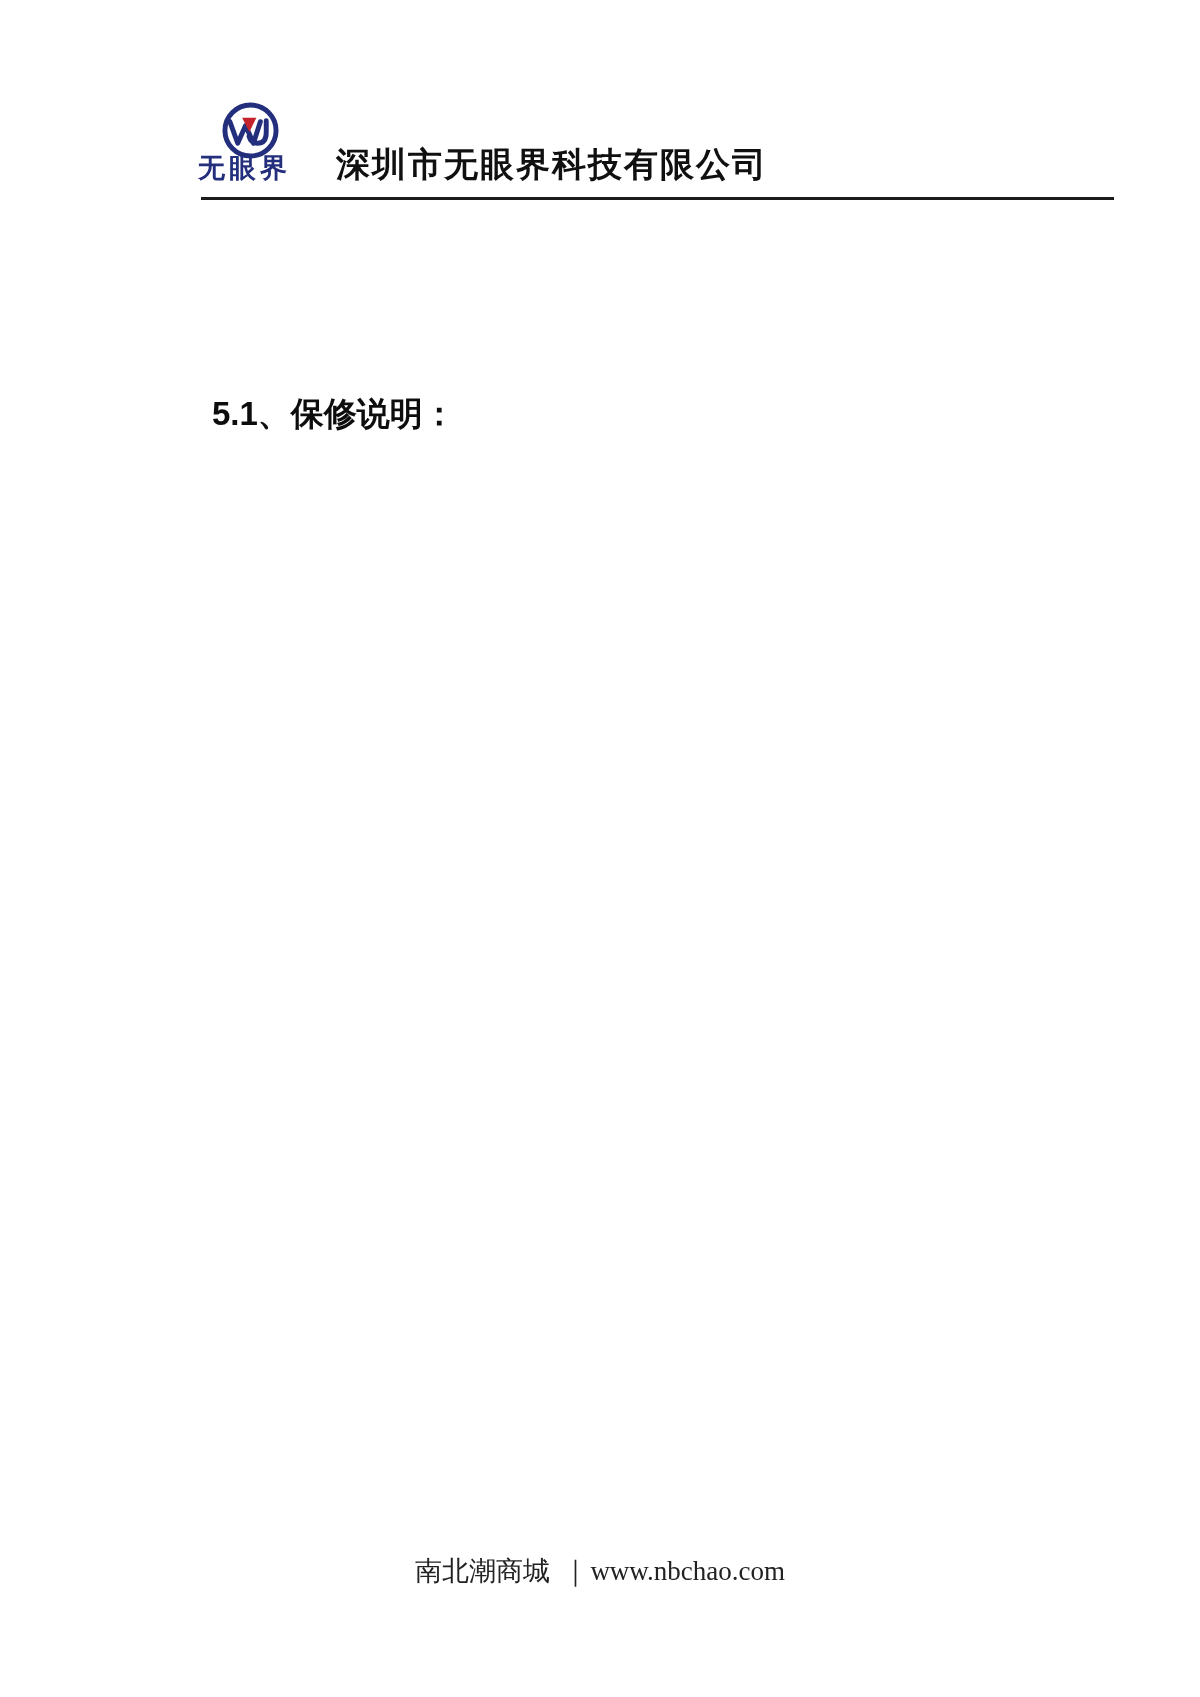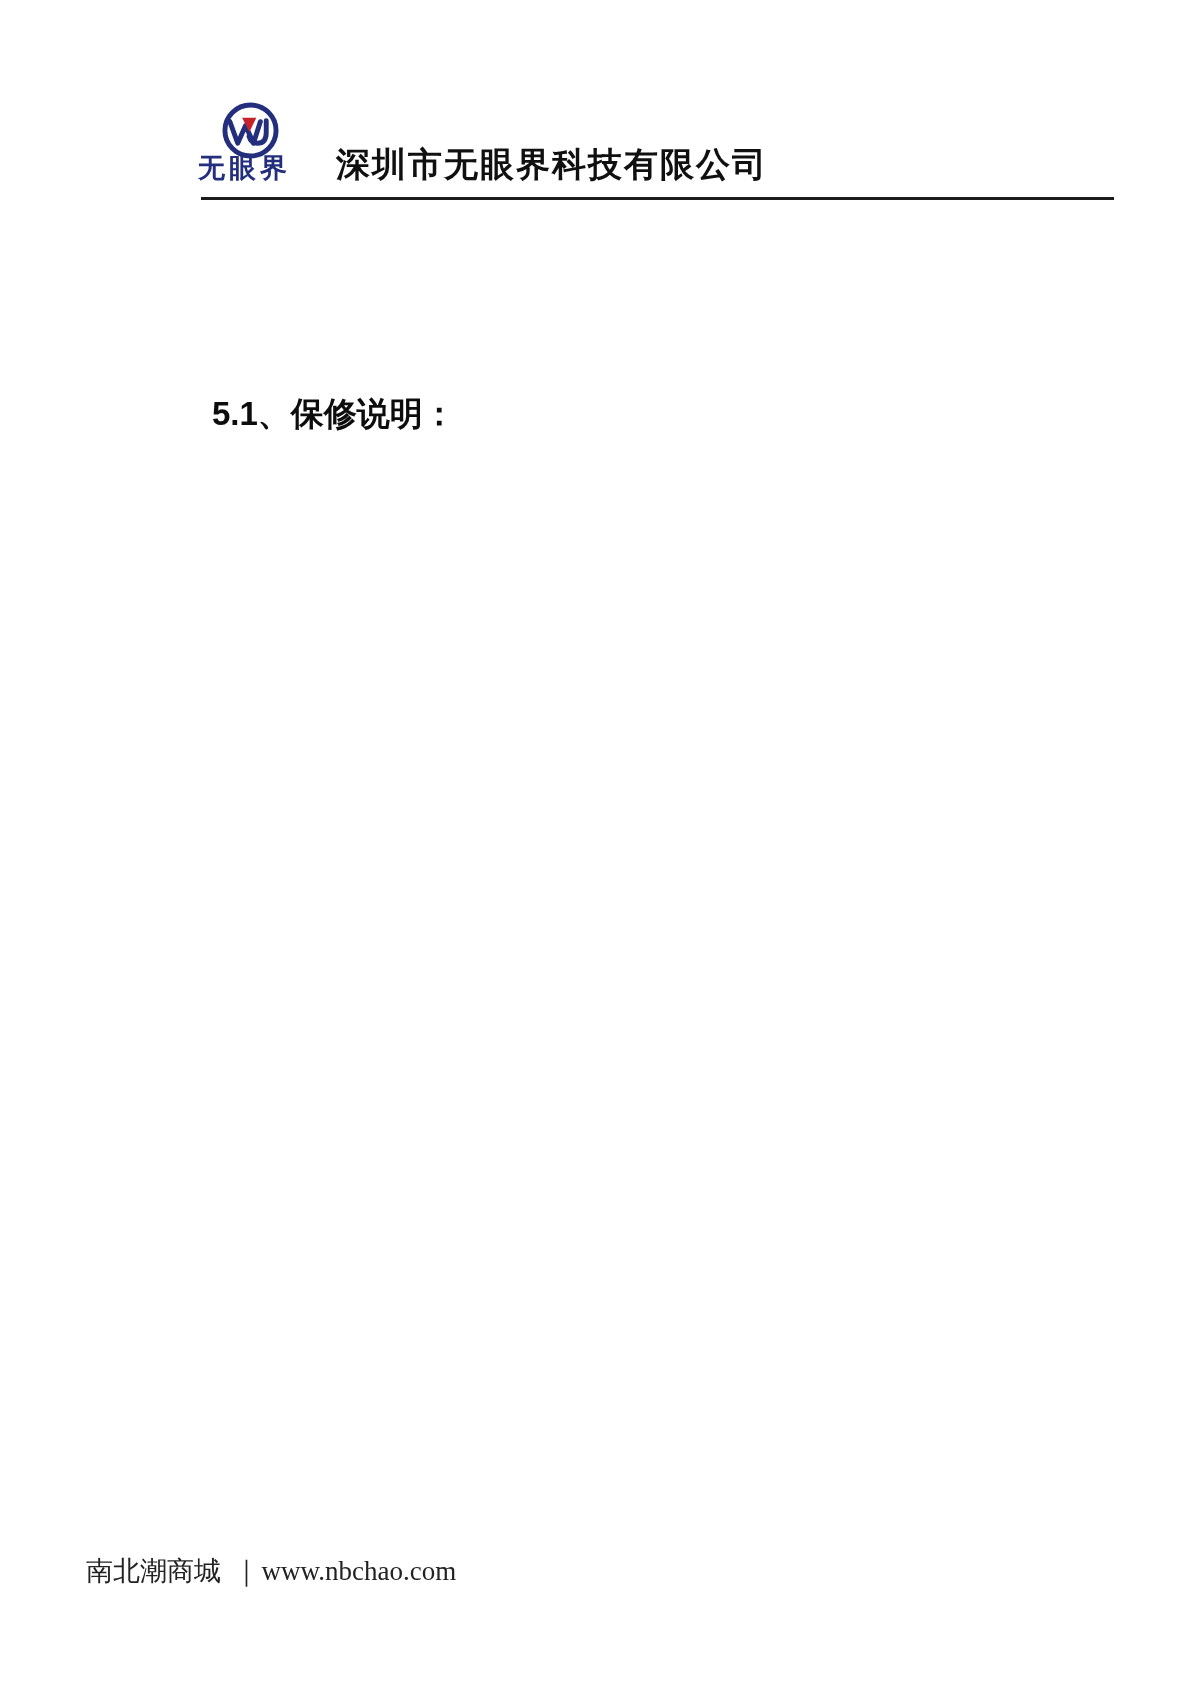--- a/index.html
+++ b/index.html
@@ -98,21 +98,21 @@
     margin: 0;
     text-indent: 2em;
   }
 
   
   .footer {
     position: absolute;
     left: 0;
     top: 1553px;
     width: 100%;
-    text-align: left;
+    text-align: center;
     font-family: "Liberation Serif", serif;
     font-size: 27px;
     line-height: 36px;
     color: #222222;
   }
   .footer .footer-separator { margin: 0 2px 0 12px; }
 </style>
 </head>
 <body>
 

